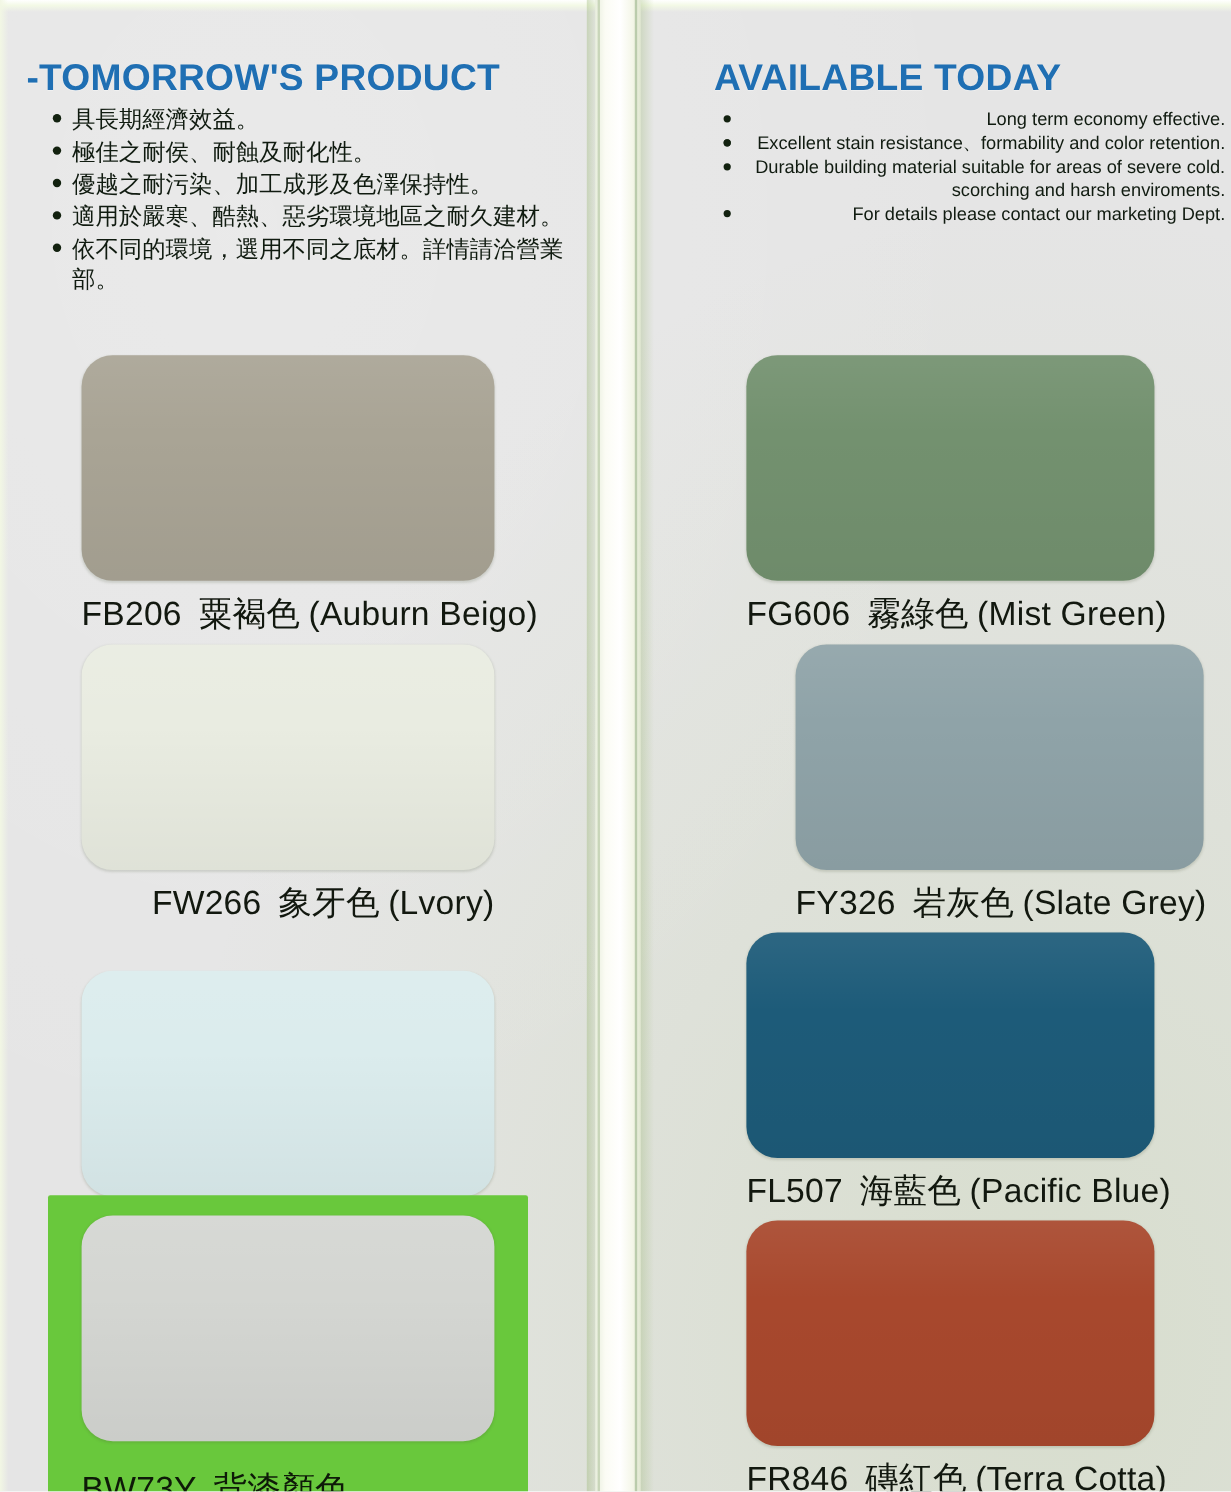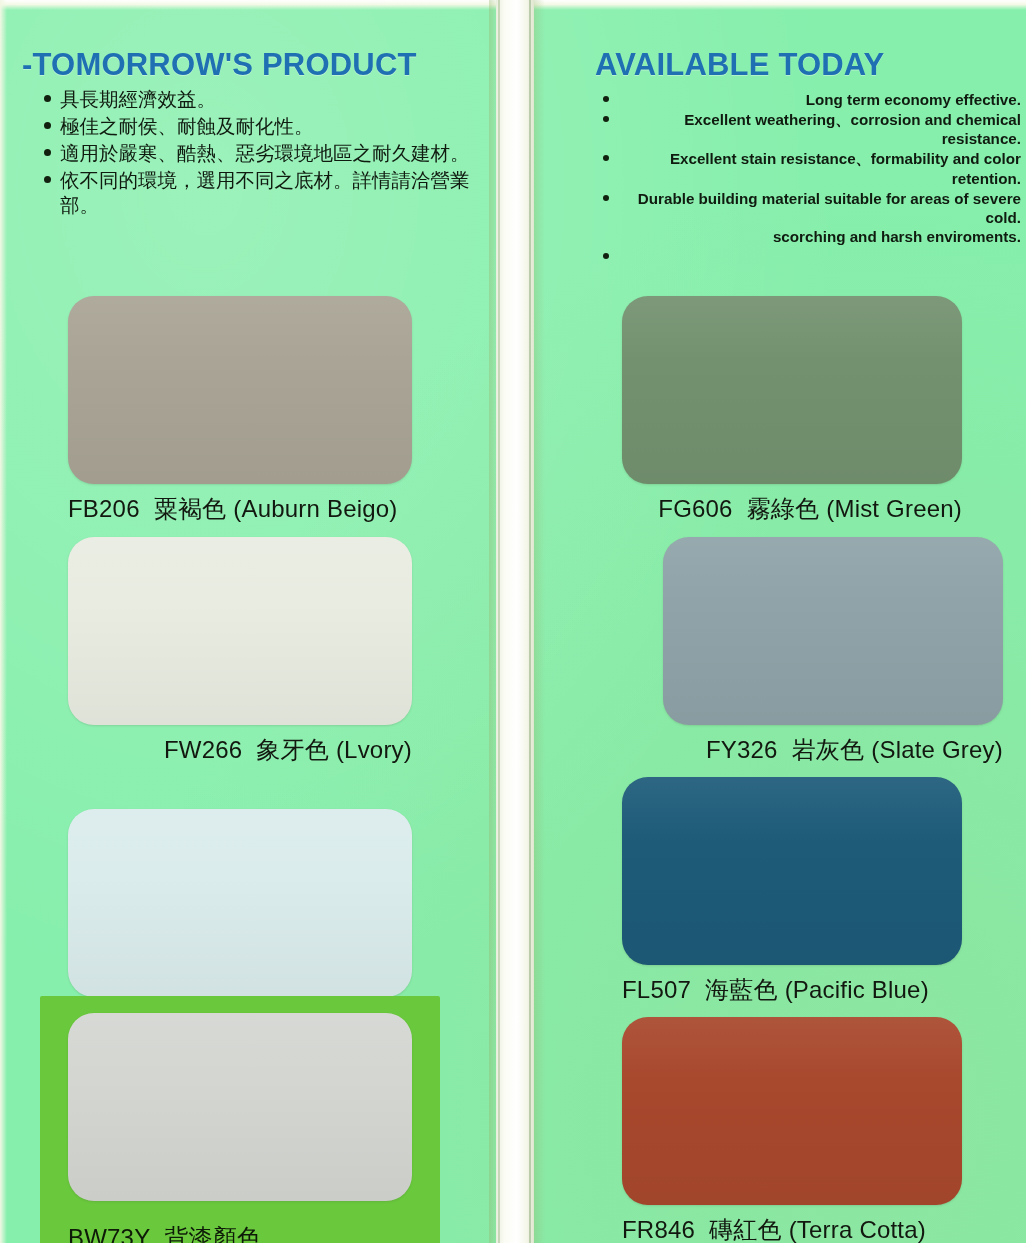--- a/index.html
+++ b/index.html
@@ -6,21 +6,21 @@
   html, body {
     margin: 0;
     padding: 0;
     background: #ffffff;
   }
   #page {
     position: relative;
     width: 1026px;
     height: 1243px;
     overflow: hidden;
-    background: #86efac;
+    background: #e5e5e5;
     font-family: "Liberation Sans", "DejaVu Sans", sans-serif;
   }
 
   
   .paper-noise {
     position: absolute;
     inset: 0;
     pointer-events: none;
     background:
       radial-gradient(ellipse at 20% 15%, rgba(255,255,255,0.18), rgba(255,255,255,0) 55%),
@@ -123,21 +123,21 @@
   }
   .bullets-cn li { margin-bottom: 2.5px; }
   .bullets-cn li .dot { top: 7px; }
 
   
   .bullets-en {
     left: 56px; top: 90px;
     width: 420px;
     font-size: 15.2px;
     line-height: 19.4px;
-    font-weight: bold;
+    font-weight: normal;
   }
   .bullets-en li { margin-bottom: 0.5px; }
   .bullets-en li .dot { width: 6px; height: 6px; top: 6px; }
   .bullets-en .cont {
     display: block;
     padding-left: 6px;
   }
 
   
   .swatch-block {
@@ -151,21 +151,21 @@
   }
   .swatch .sheen {
     position: absolute;
     inset: 0;
     background: linear-gradient(to bottom, rgba(255,255,255,0.07), rgba(255,255,255,0) 35%, rgba(0,0,0,0.045) 100%);
     pointer-events: none;
   }
   .swatch-caption {
     margin-top: 9px;
     font-family: "DejaVu Sans", "Liberation Sans", sans-serif;
-    font-size: 24px;
+    font-size: 28px;
     color: #12180f;
     white-space: nowrap;
     letter-spacing: 0.2px;
   }
   .swatch-caption .code {
     font-family: "Liberation Sans", sans-serif;
     margin-right: 14px;
   }
   .swatch-caption .cn {
     margin-right: 7px;
@@ -191,20 +191,21 @@
   <div class="paper-noise"></div>
   <div class="top-edge"></div>
   <div class="left-edge"></div>
 
   <div class="column col-left">
     <div class="col-header">-TOMORROW'S PRODUCT</div>
 
     <ul class="bullets bullets-cn" id="cn-bullets">
         <li><span class="dot"></span><span>具長期經濟效益。</span></li>
         <li><span class="dot"></span><span>極佳之耐侯、耐蝕及耐化性。</span></li>
+        <li><span class="dot"></span><span>優越之耐污染、加工成形及色澤保持性。</span></li>
         <li><span class="dot"></span><span>適用於嚴寒、酷熱、惡劣環境地區之耐久建材。</span></li>
         <li><span class="dot"></span><span>依不同的環境，選用不同之底材。詳情請洽營業部。</span></li>
       </ul>
 
     <div id="left-swatches">
         <div class="swatch-block" style="left: 68px; top: 296px; width: 344px;">
           <div class="swatch" style="width: 344px; height: 188px; background: rgb(169, 164, 149);">
             <div class="sheen"></div>
           </div>
           <div class="swatch-caption"><span class="code">FB206</span><span class="cn">粟褐色</span><span class="en">(Auburn Beigo)</span></div>
@@ -236,24 +237,24 @@
     <div class="g-line1"></div>
     <div class="g-line2"></div>
     <div class="g-shadow-r"></div>
   </div>
 
   <div class="column col-right">
     <div class="col-header">AVAILABLE TODAY</div>
 
     <ul class="bullets bullets-en" id="en-bullets">
         <li><span class="dot"></span><span>Long term economy effective.</span></li>
-        <li><span class="dot"></span><span>Excellent weathering、corrosion and chemical resistance.</span></li>
+        <li><span class="dot"></span></li>
         <li><span class="dot"></span><span>Excellent stain resistance、formability and color retention.</span></li>
         <li><span class="dot"></span><span>Durable building material suitable for areas of severe cold.</span><span class="cont">scorching and harsh enviroments.</span></li>
-        <li><span class="dot"></span></li>
+        <li><span class="dot"></span><span class="cont">For details please contact our marketing Dept.</span></li>
       </ul>
 
     <div id="right-swatches">
         <div class="swatch-block" style="left: 77px; top: 296px; width: 340px;">
           <div class="swatch" style="width: 340px; height: 188px; background: rgb(115, 145, 111);">
             <div class="sheen"></div>
           </div>
           <div class="swatch-caption"><span class="code">FG606</span><span class="cn">霧綠色</span><span class="en">(Mist Green)</span></div>
         </div>
         <div class="swatch-block" style="left: 77px; top: 537px; width: 340px; padding-left: 41px;">

